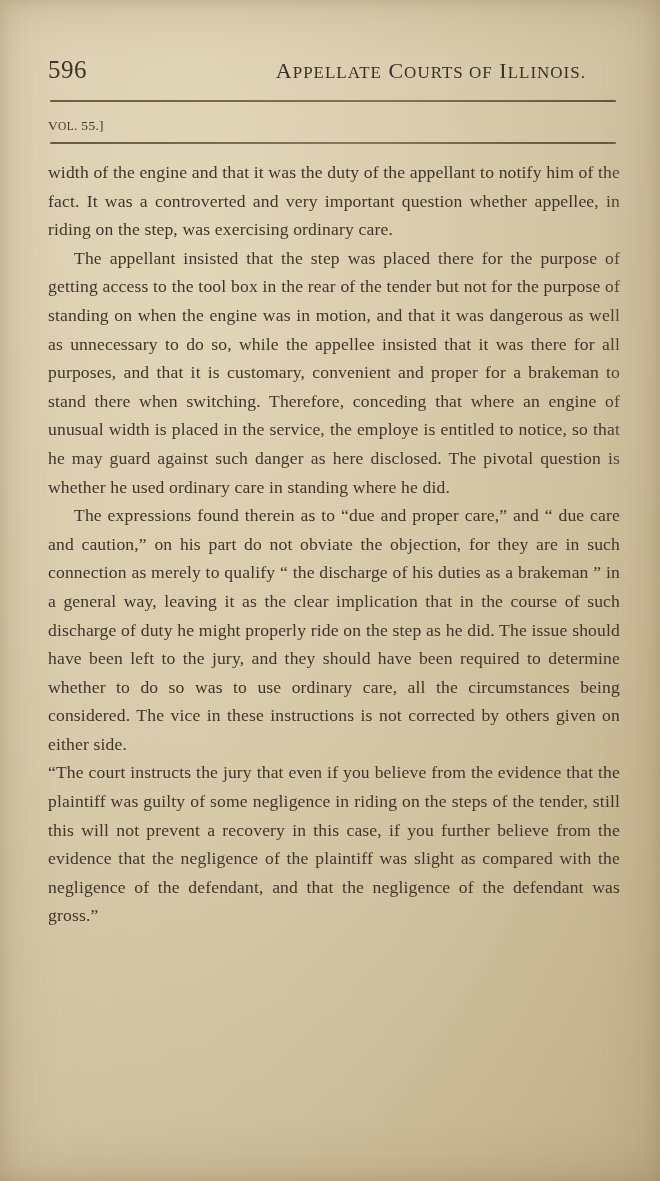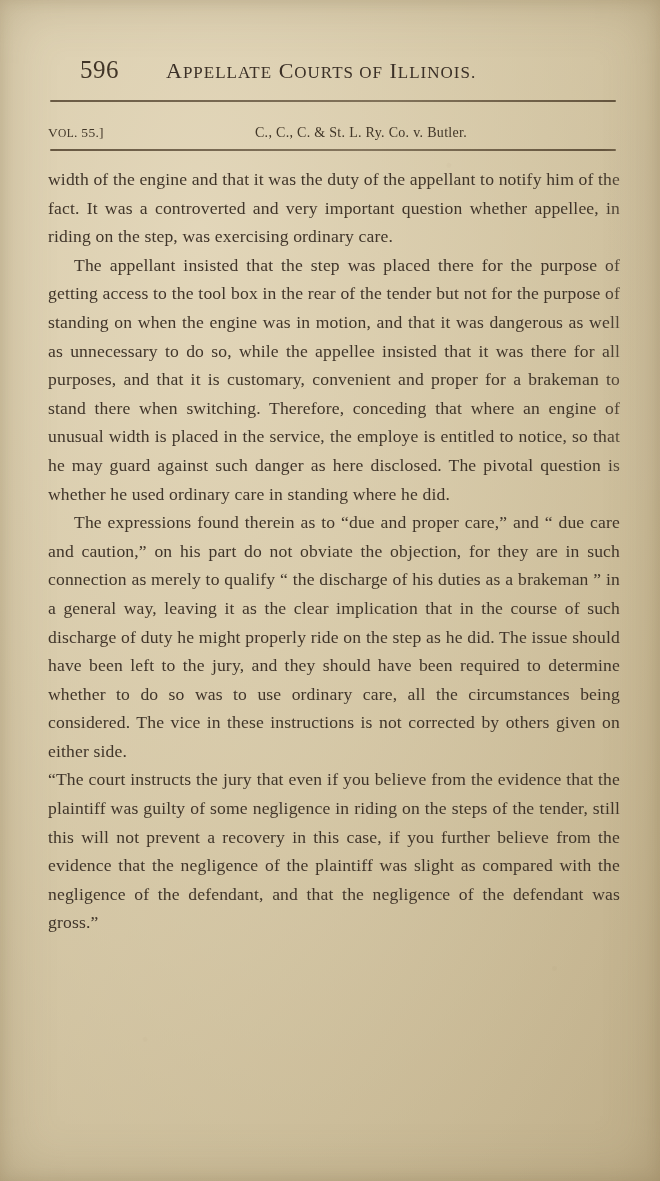--- a/index.html
+++ b/index.html
@@ -43,50 +43,49 @@
   }
   .content {
     position: relative;
     padding: 56px 40px 0 48px;
   }
   
   .head-row {
     display: flex;
     align-items: baseline;
     color: #3a3026;
-    margin-left: 32px;
   }
   .folio {
     font-size: 25px;
     letter-spacing: 0.5px;
     width: 86px;
     flex: none;
     color: #413527;
   }
   .head-title {
     flex: 1;
-    text-align: left;
+    text-align: right;
     font-size: 22px;
     letter-spacing: 1.0px;
     color: #3b3027;
     padding-right: 34px;
     white-space: nowrap;
   }
   .head-title .sc-first { font-size: 22px; }
   .head-title .sc { font-size: 17px; }
   .rule {
     margin: 16px 4px 0 2px;
     height: 2px;
     background: linear-gradient(90deg, rgba(74,58,38,0.78), rgba(74,58,38,0.62) 60%, rgba(74,58,38,0.8));
     border-radius: 1px;
   }
   .subhead {
     display: flex;
     align-items: baseline;
-    margin-top: 23px;
+    margin-top: 16px;
     color: #413628;
     font-size: 14.5px;
     letter-spacing: 0.3px;
   }
   .vol {
     width: 100px;
     flex: none;
     font-size: 13.5px;
   }
   .vol .sc { font-size: 11.5px; }
@@ -145,21 +144,20 @@
         <span class="sc-first">I</span><span class="sc">LLINOIS.</span>
       </div>
     </div>
 
     <div class="rule"></div>
 
     <div class="subhead">
       <div class="vol">
         V<span class="sc">OL</span>. 55.]
       </div>
-      <div class="case">C., C., C. &amp; St. L. Ry. Co. v. Butler.</div>
     </div>
 
     <div class="rule2"></div>
 
     <div class="body-text">
       <p class="noindent">width of the engine and that it was the duty of the appellant to notify him of the fact. It was a controverted and very important question whether appellee, in riding on the step, was exercising ordinary care.</p>
       <p>The appellant insisted that the step was placed there for the purpose of getting access to the tool box in the rear of the tender but not for the purpose of standing on when the engine was in motion, and that it was dangerous as well as unnecessary to do so, while the appellee insisted that it was there for all purposes, and that it is customary, convenient and proper for a brakeman to stand there when switching. Therefore, conceding that where an engine of unusual width is placed in the service, the employe is entitled to notice, so that he may guard against such danger as here disclosed. The pivotal question is whether he used ordinary care in standing where he did.</p>
       <p>The expressions found therein as to “due and proper care,” and “ due care and caution,” on his part do not obviate the objection, for they are in such connection as merely to qualify “ the discharge of his duties as a brakeman ” in a general way, leaving it as the clear implication that in the course of such discharge of duty he might properly ride on the step as he did. The issue should have been left to the jury, and they should have been required to determine whether to do so was to use ordinary care, all the circumstances being considered. The vice in these instructions is not corrected by others given on either side.</p>
       <p class="noindent">“The court instructs the jury that even if you believe from the evidence that the plaintiff was guilty of some negligence in riding on the steps of the tender, still this will not prevent a recovery in this case, if you further believe from the evidence that the negligence of the plaintiff was slight as compared with the negligence of the defendant, and that the negligence of the defendant was gross.”</p>
     </div>

